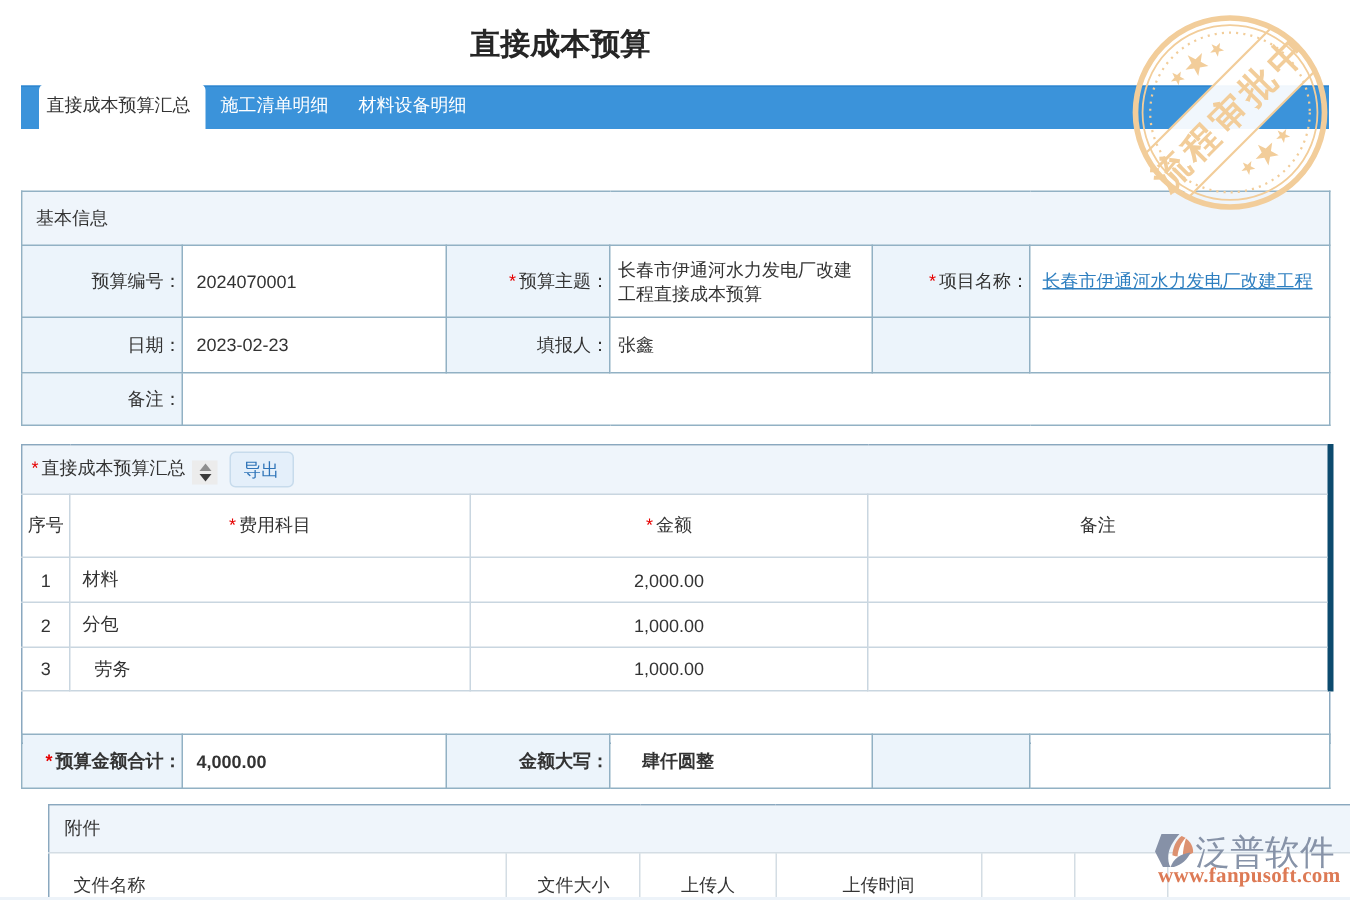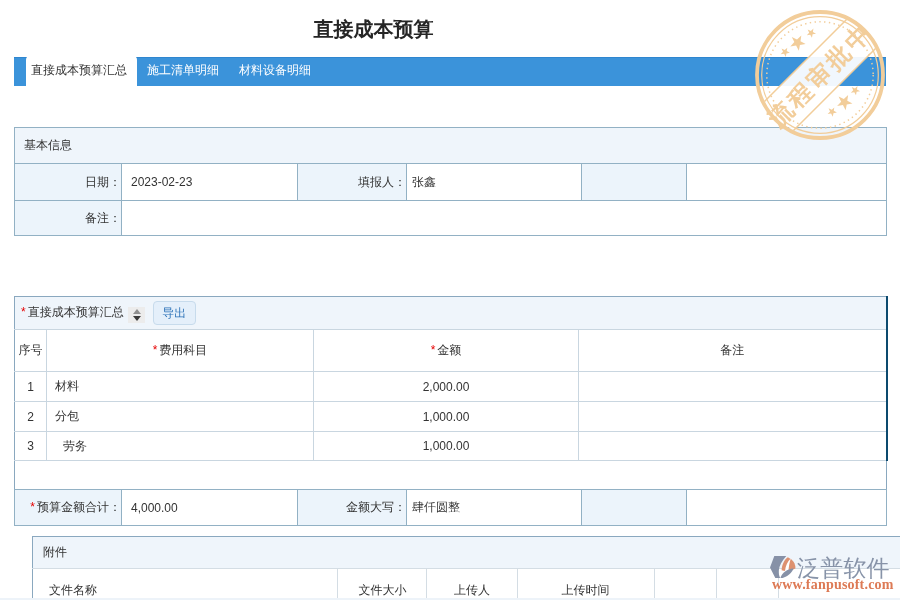--- a/index.html
+++ b/index.html
@@ -16,21 +16,21 @@
 .sechead{background:#eff5fb;text-align:left;padding-left:9px;color:#333;}
 td.lbl{background:#ecf4fb;text-align:right;padding-right:0px;}
 td.val{background:#fff;text-align:left;padding-left:9px;}
 a.lnk{color:#2e7fc0;text-decoration:underline;}
 .red{color:#e60000;margin-right:2px;}
 
 .sumt{position:absolute;left:14px;top:268px;}
 .sumt td{border:1px solid #c9d6e0;}
 .sumt .outert{border-top:1px solid #8aa8bf;}
 .sumt tr td:first-child{border-left:1px solid #8aa8bf;}
-.sumt tr td:last-child{border-right:2px solid #0c4a6e;}
+.sumt tr td:last-child{border-right:4px solid #0c4a6e;}
 .sumt .lastrow td{border-bottom:1px solid #8aa8bf;}
 .cc{text-align:center;}
 .sorticon{display:inline-block;vertical-align:-7px;width:17px;height:16px;background:#ececec;margin-left:4px;position:relative;}
 .sorticon:before{content:"";position:absolute;left:5px;top:2px;border-left:4px solid transparent;border-right:4px solid transparent;border-bottom:5px solid #8f8f8f;}
 .sorticon:after{content:"";position:absolute;left:5px;bottom:2px;border-left:4px solid transparent;border-right:4px solid transparent;border-top:5px solid #3a3a3a;}
 .btn{display:inline-block;margin-left:8px;width:41px;height:22px;line-height:22px;text-align:center;background:#e4effa;border:1px solid #c7dbec;border-radius:4px;color:#2f74b8;font-size:12px;vertical-align:middle;}
 
 .tot{position:absolute;left:14px;top:461px;}
 .tot td{border:1px solid #92b1c4;}
 
@@ -60,20 +60,28 @@
       <col width="176">
       <col width="109">
       <col width="175">
       <col width="105">
       <col width="200">
     </colgroup>
 <tbody>
       <tr>
         <td colspan="6" class="sechead" style="height:33px;">基本信息</td>
       </tr>
+<tr style="height:48px;">
+  <td class="lbl">预算编号：</td>
+        <td class="val">2024070001</td>
+  <td class="lbl"><span class="red">*</span>预算主题：</td>
+        <td class="val" style="line-height:16px;padding-left:5px;">长春市伊通河水力发电厂改建 工程直接成本预算</td>
+  <td class="lbl"><span class="red">*</span>项目名称：</td>
+        <td class="val" style="padding-left:8px;"><a class="lnk">长春市伊通河水力发电厂改建工程</a></td>
+</tr>
 <tr style="height:37px;">
   <td class="lbl">日期：</td>
         <td class="val">2023-02-23</td>
   <td class="lbl">填报人：</td>
         <td class="val" style="padding-left:5px;">张鑫</td>
   <td class="lbl"></td>
         <td class="val"></td>
 </tr>
 <tr style="height:35px;">
   <td class="lbl">备注：</td>
@@ -126,25 +134,25 @@
 <table class="tot" width="872">
 <colgroup>
       <col width="107">
       <col width="176">
       <col width="109">
       <col width="175">
       <col width="105">
       <col width="200">
     </colgroup>
 <tbody>
-      <tr style="height:36px;">
+      <tr style="height:36px;font-weight:bold;">
   <td class="lbl"><span class="red">*</span>预算金额合计：</td>
         <td class="val">4,000.00</td>
   <td class="lbl">金额大写：</td>
-        <td class="val" style="padding-left:5px;">肆仟圆整</td>
+        <td class="val" style="padding-left:21px;">肆仟圆整</td>
   <td class="lbl"></td>
         <td class="val"></td>
 </tr>
 </tbody>
   </table>
 
 <table class="att" width="872">
 <colgroup>
       <col width="305">
       <col width="89">

